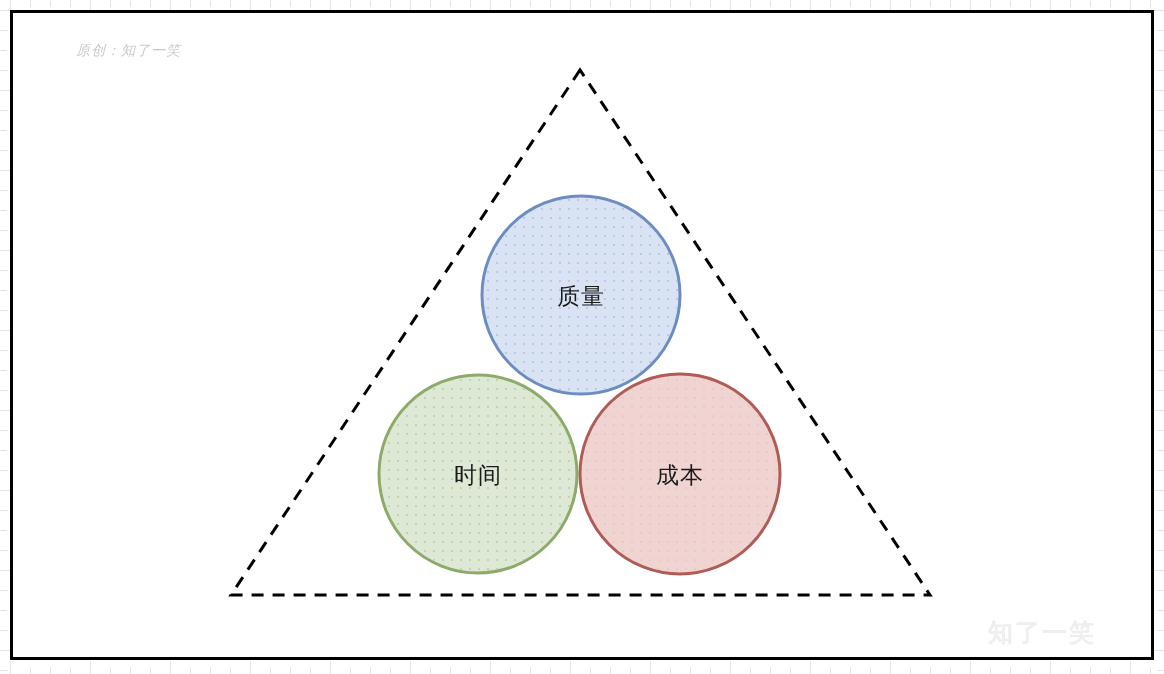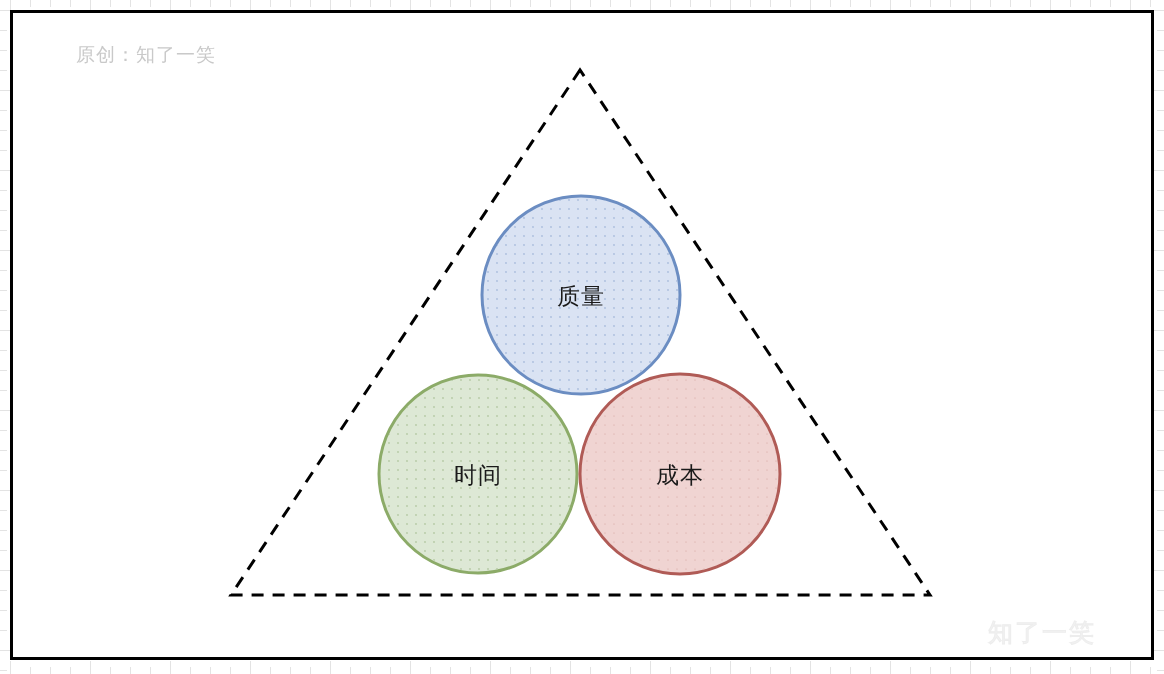--- a/index.html
+++ b/index.html
@@ -48,25 +48,26 @@
     position: absolute;
     left: 0;
     top: 0;
     width: 1164px;
     height: 674px;
   }
   .credit-label {
     position: absolute;
     left: 76px;
     top: 42px;
-    font-size: 19px;
+    font-size: 14px;
     color: #c9c9c9;
     letter-spacing: 1px;
     white-space: nowrap;
     font-family: "DejaVu Sans", "Liberation Sans", sans-serif;
+    font-style: italic;
   }
   .watermark {
     position: absolute;
     left: 988px;
     top: 616px;
     font-size: 25px;
     letter-spacing: 2px;
     color: transparent;
     -webkit-text-stroke: 1px #e9e9e9;
     text-shadow: 0 0 0 #f2f2f2;

